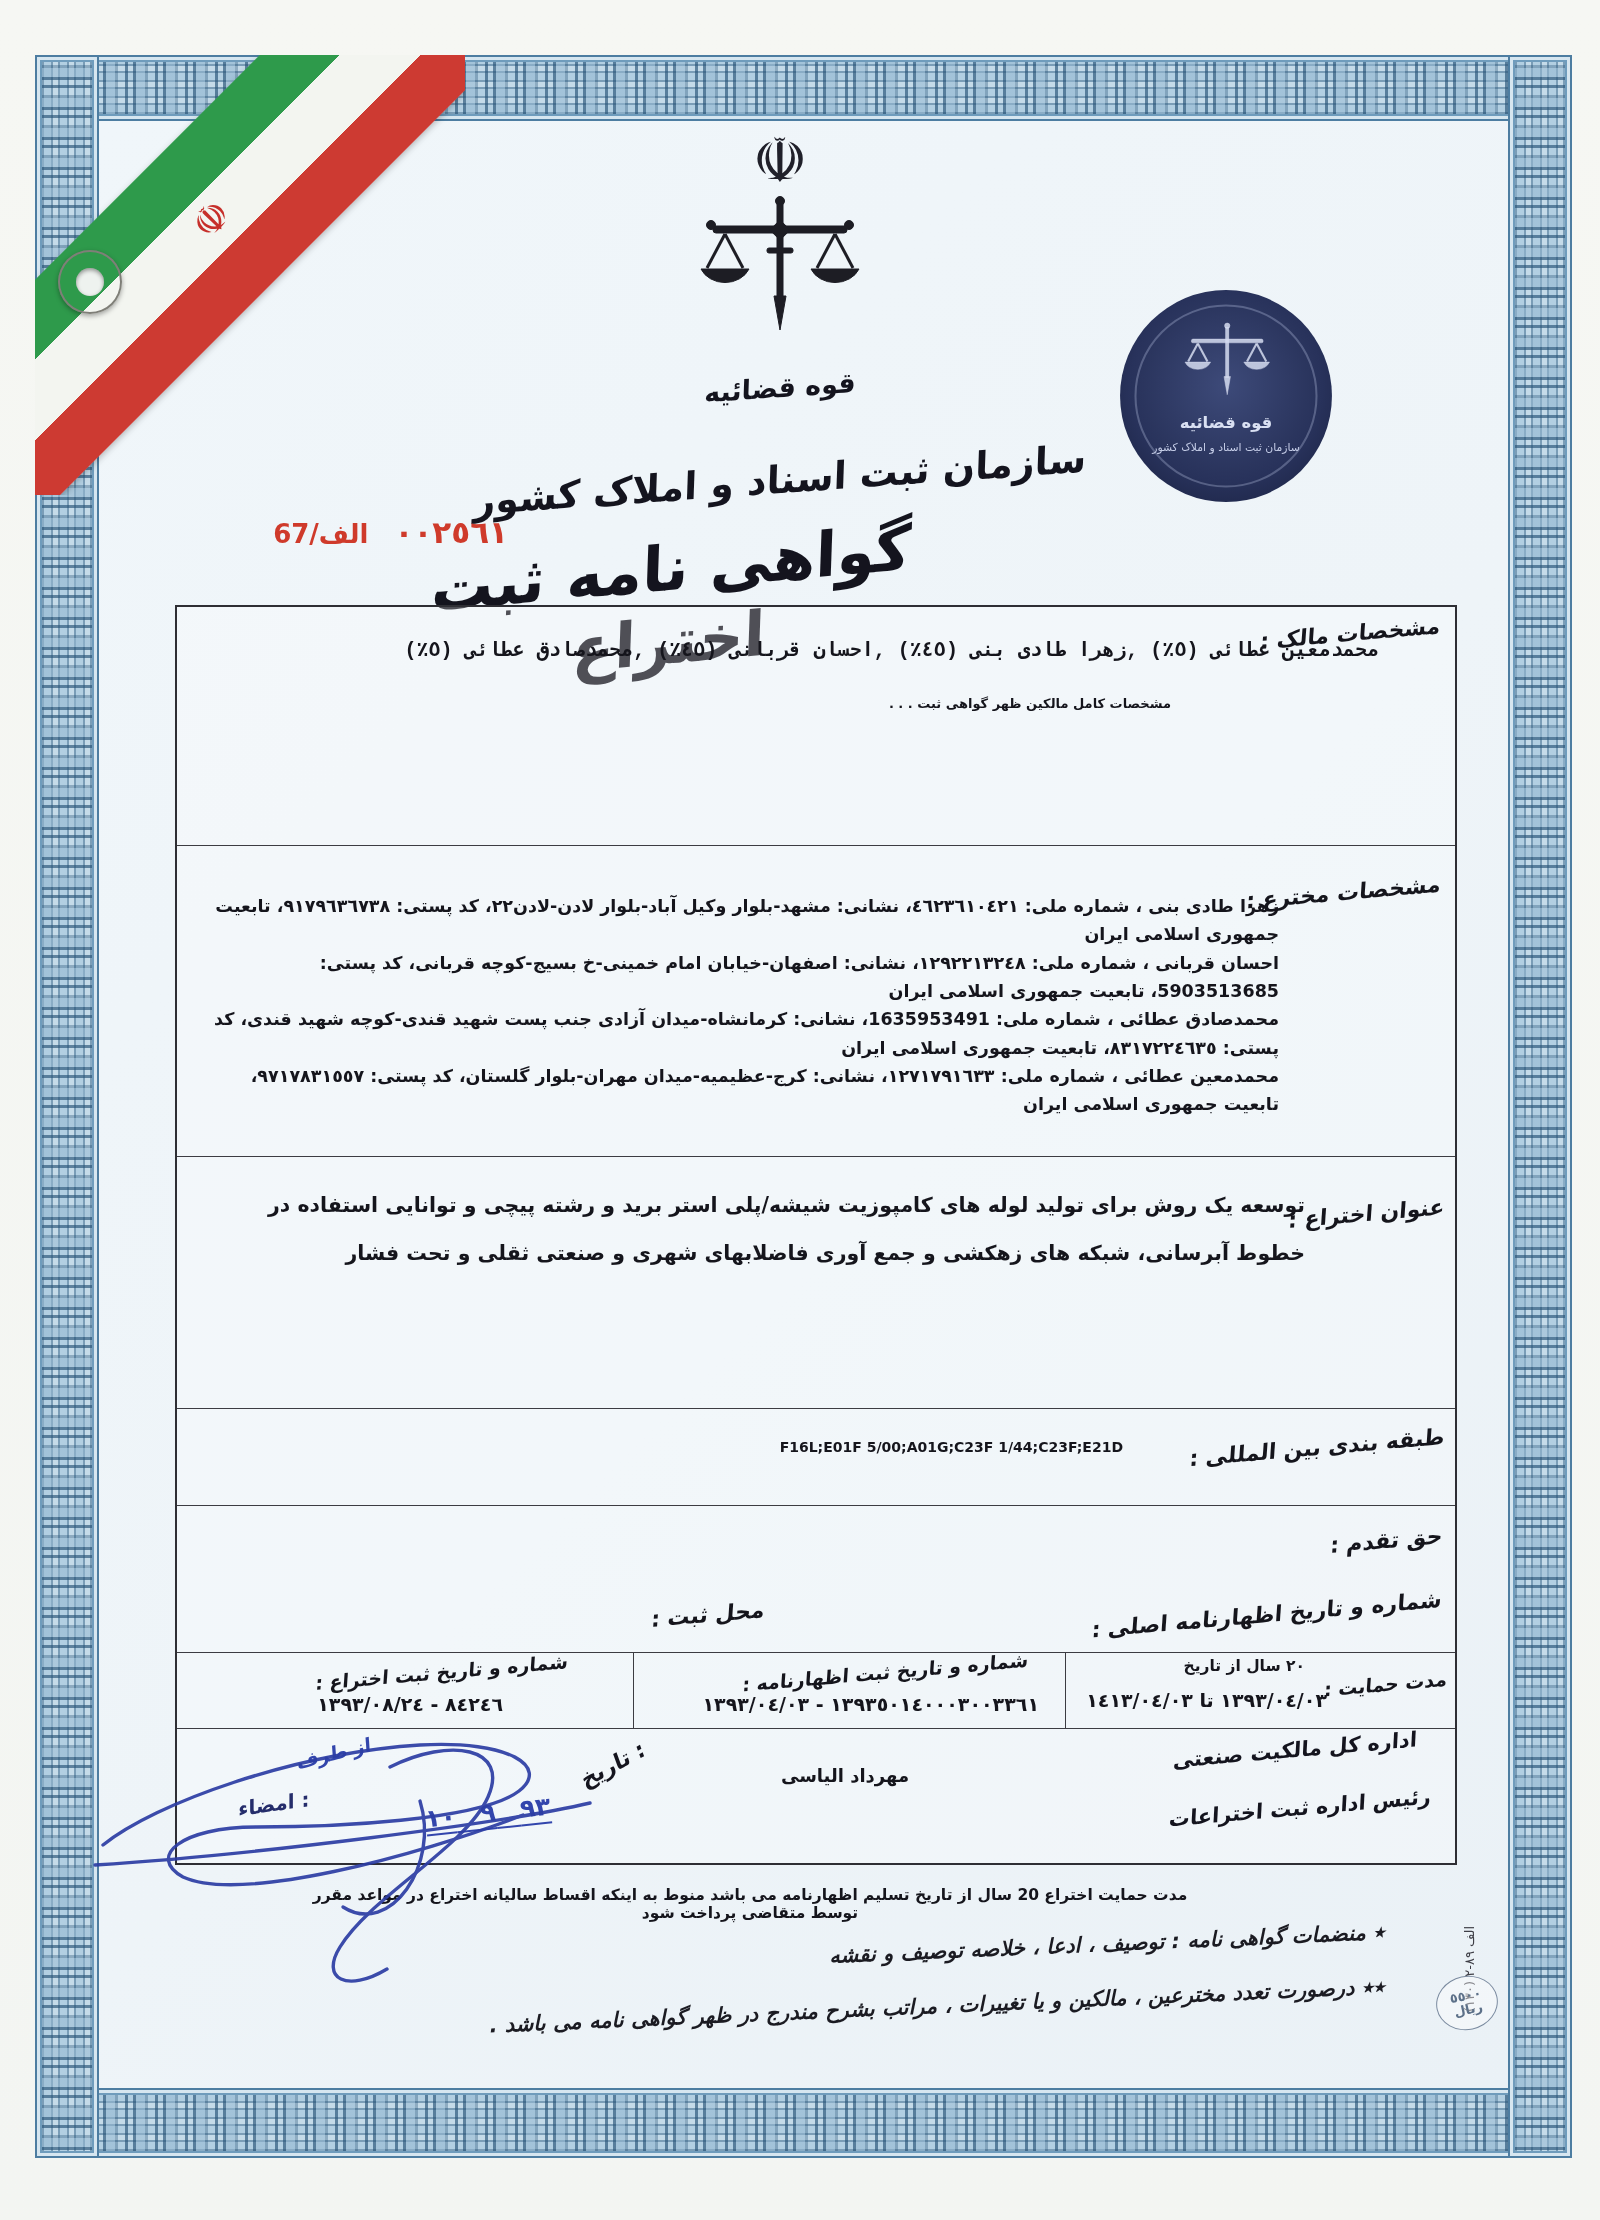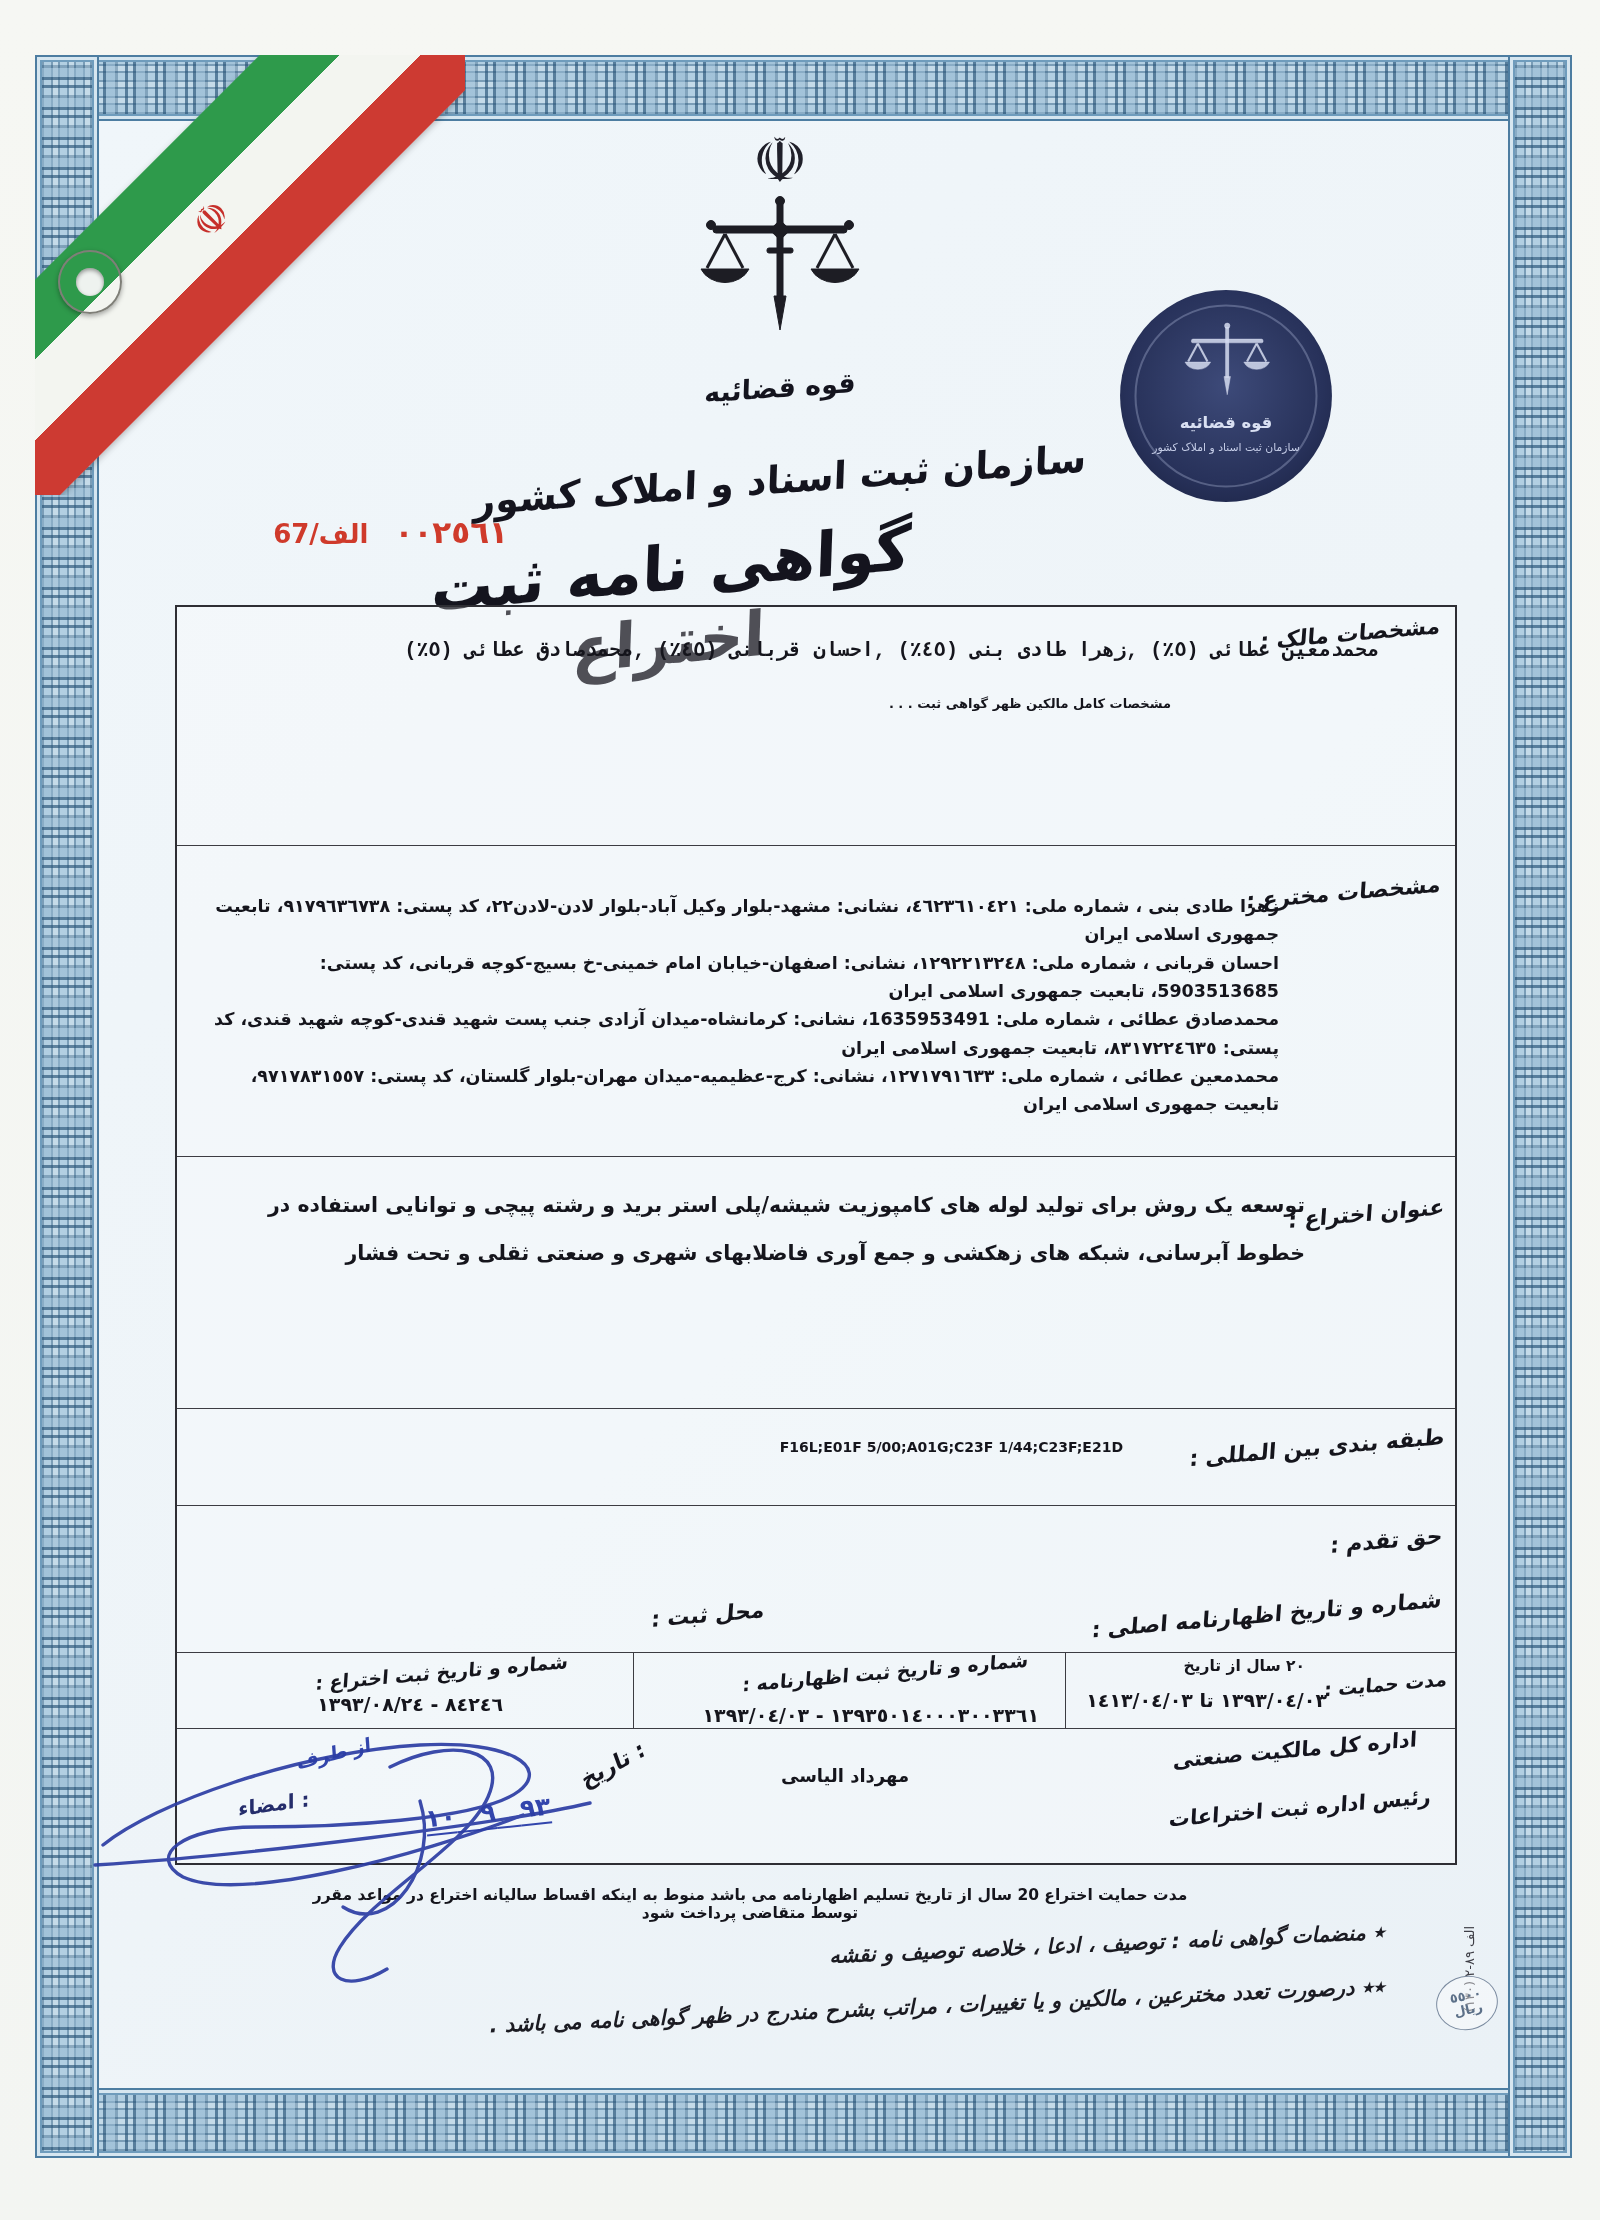--- a/index.html
+++ b/index.html
@@ -215,21 +215,21 @@
     </div>
 
     <div class="row r6">
       <div class="cell cell-r">
         <div class="lbl" style="right:8px;top:20px;">مدت حمایت :</div>
         <div class="cell-val" style="right:150px;top:4px;font-size:15.5px;">٢٠ سال از تاریخ</div>
         <div class="cell-val" style="right:128px;top:36px;">١٣٩٣/٠٤/٠٣ تا ١٤١٣/٠٤/٠٣</div>
       </div>
       <div class="cell cell-m">
         <div class="lbl" style="right:36px;top:8px;">شماره و تاریخ ثبت اظهارنامه :</div>
-        <div class="cell-val" style="right:26px;top:51px;text-align:center;">١٣٩٣٥٠١٤٠٠٠٣٠٠٣٣٦١ - ١٣٩٣/٠٤/٠٣</div>
+        <div class="cell-val" style="right:26px;top:40px;text-align:center;">١٣٩٣٥٠١٤٠٠٠٣٠٠٣٣٦١ - ١٣٩٣/٠٤/٠٣</div>
       </div>
       <div class="cell cell-l">
         <div class="lbl" style="right:64px;top:8px;">شماره و تاریخ ثبت اختراع :</div>
         <div class="cell-val" style="right:130px;top:40px;">٨٤٢٤٦ - ١٣٩٣/٠٨/٢٤</div>
       </div>
     </div>
 
     <div class="row r7"></div>
   </div>
 

